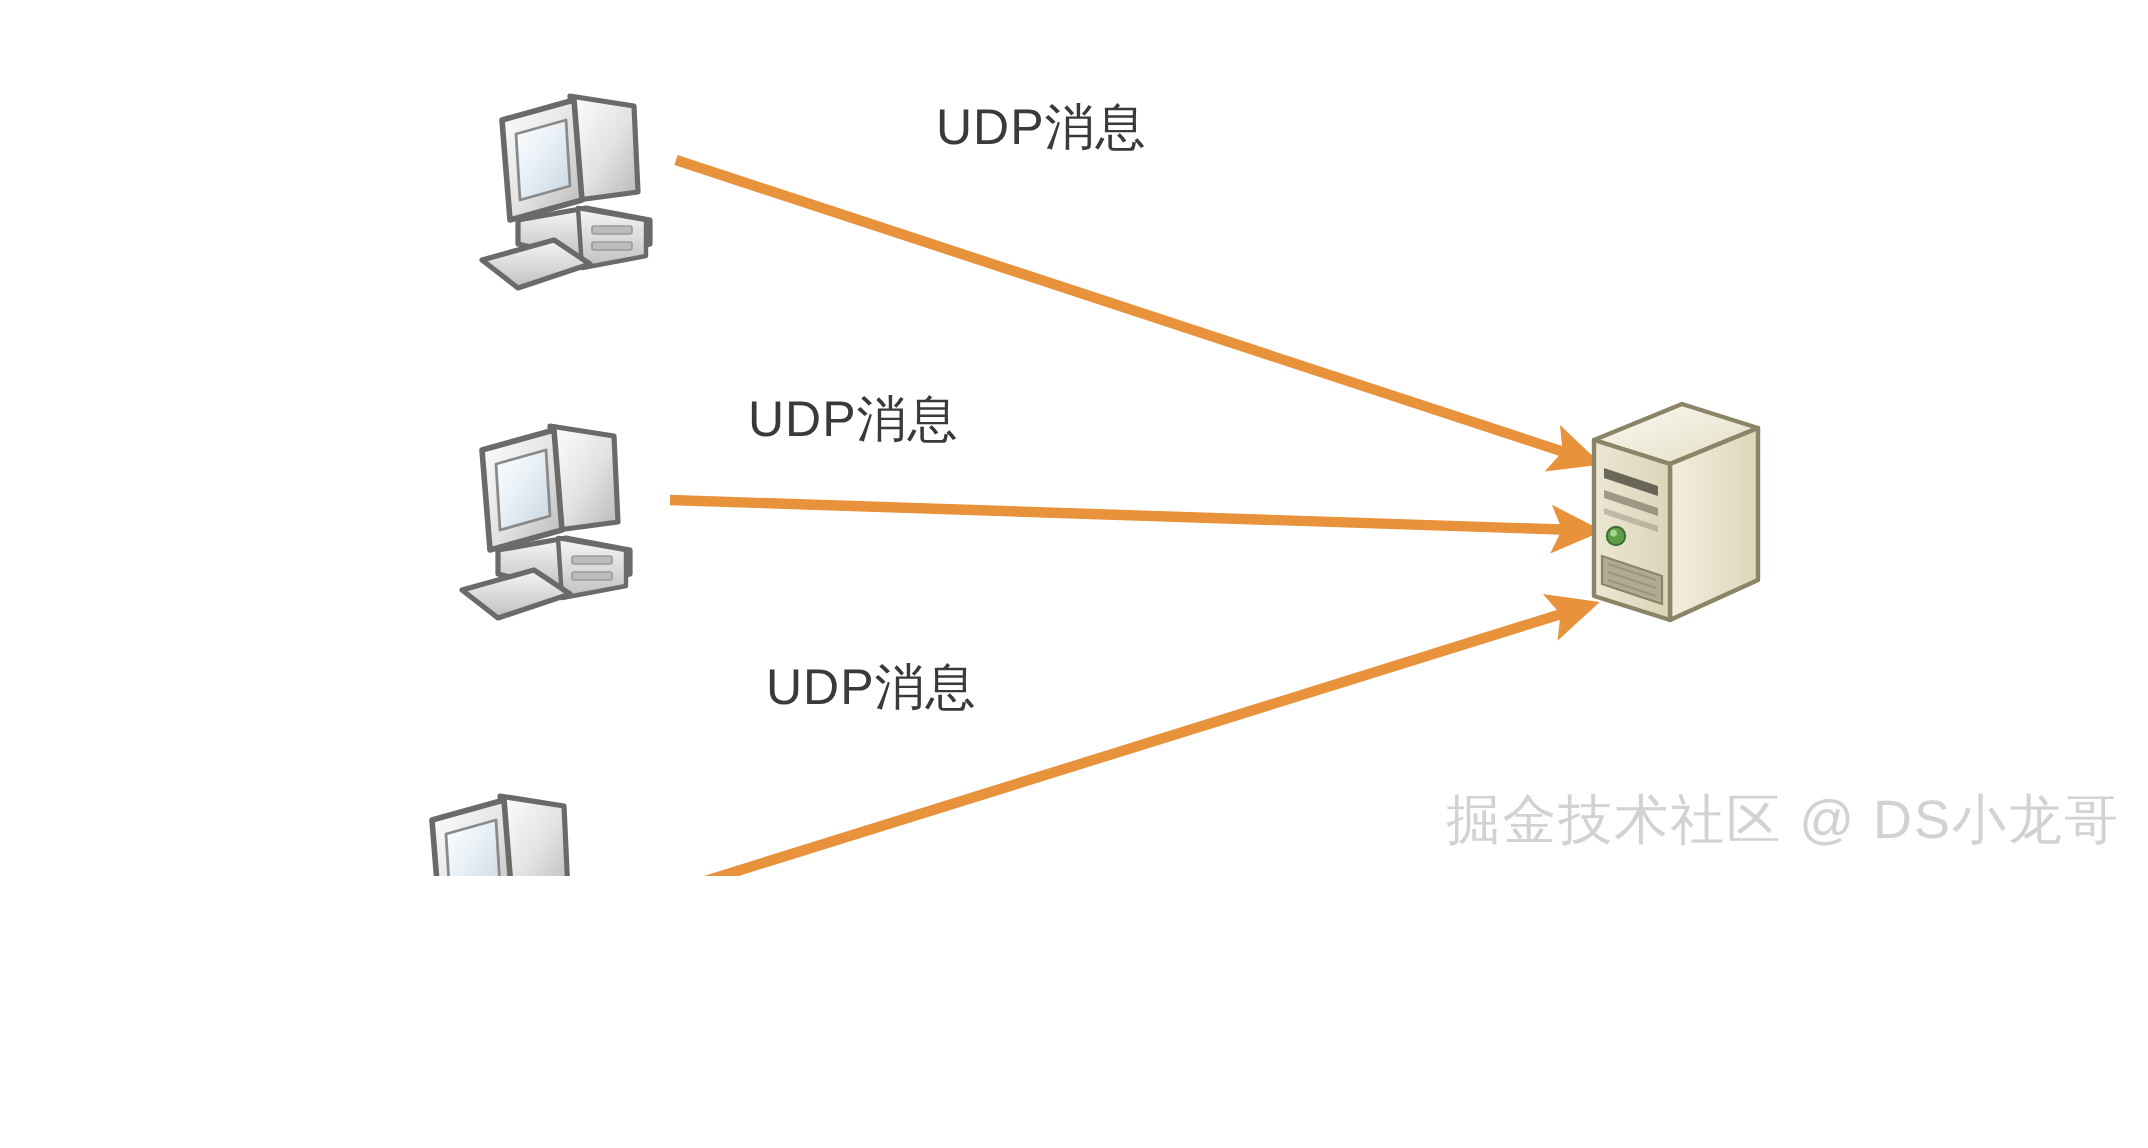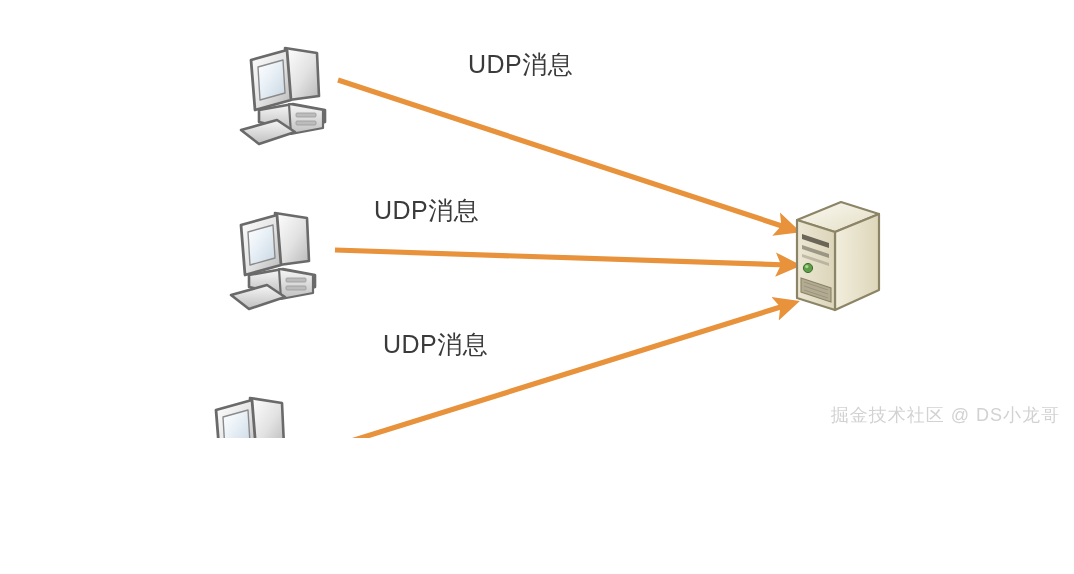--- a/index.html
+++ b/index.html
@@ -34,21 +34,21 @@
     line-height: 1;
     letter-spacing: 0.5px;
     white-space: nowrap;
     font-family: "Liberation Sans", "DejaVu Sans", sans-serif;
   }
   #watermark {
     position: absolute;
     right: 14px;
     bottom: 14px;
     color: #d2d2d2;
-    font-size: 18px;
+    font-size: 27px;
     line-height: 1;
     white-space: nowrap;
     letter-spacing: 1px;
     font-family: "Liberation Sans", "DejaVu Sans", sans-serif;
   }
 </style>
 </head>
 <body>
 
 <div id="canvas">

